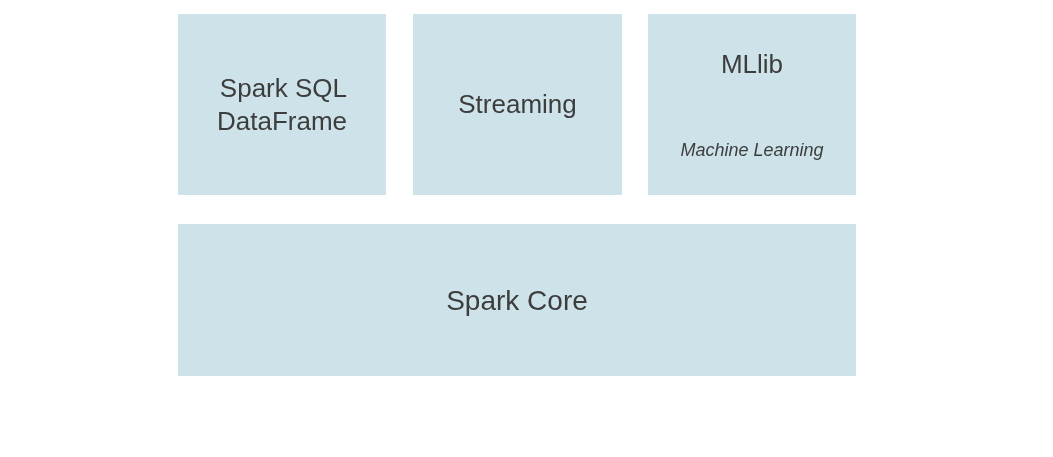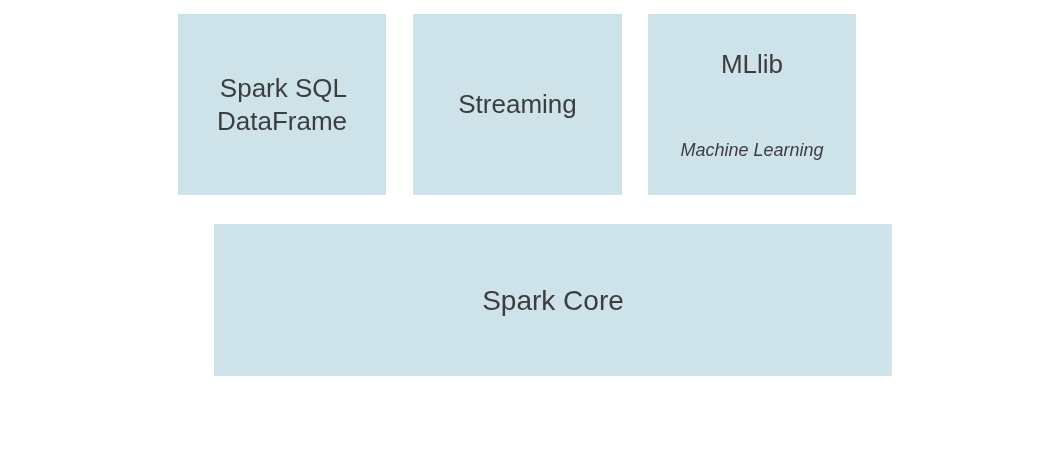--- a/index.html
+++ b/index.html
@@ -35,21 +35,21 @@
     white-space: pre-line;
   }
   .box-subtitle {
     font-size: 18px;
     font-style: italic;
     margin-top: 16px;
   }
   #box-sql       { left: 178px; top: 14px;  width: 208px; height: 181px; text-align: right; }
   #box-streaming { left: 413px; top: 14px;  width: 209px; height: 181px; }
   #box-mllib     { left: 648px; top: 14px;  width: 208px; height: 181px; gap: 44px; }
-  #box-core      { left: 178px; top: 224px; width: 678px; height: 152px; margin-left: 36px; }
+  #box-core      { left: 178px; top: 224px; width: 678px; height: 152px; }
   #box-core .box-label { font-size: 28px; }
 </style>
 </head>
 <body>
 
 <div class="canvas">
 
   <div class="box" id="box-sql">
     <div class="box-label">Spark SQL
 DataFrame</div>

